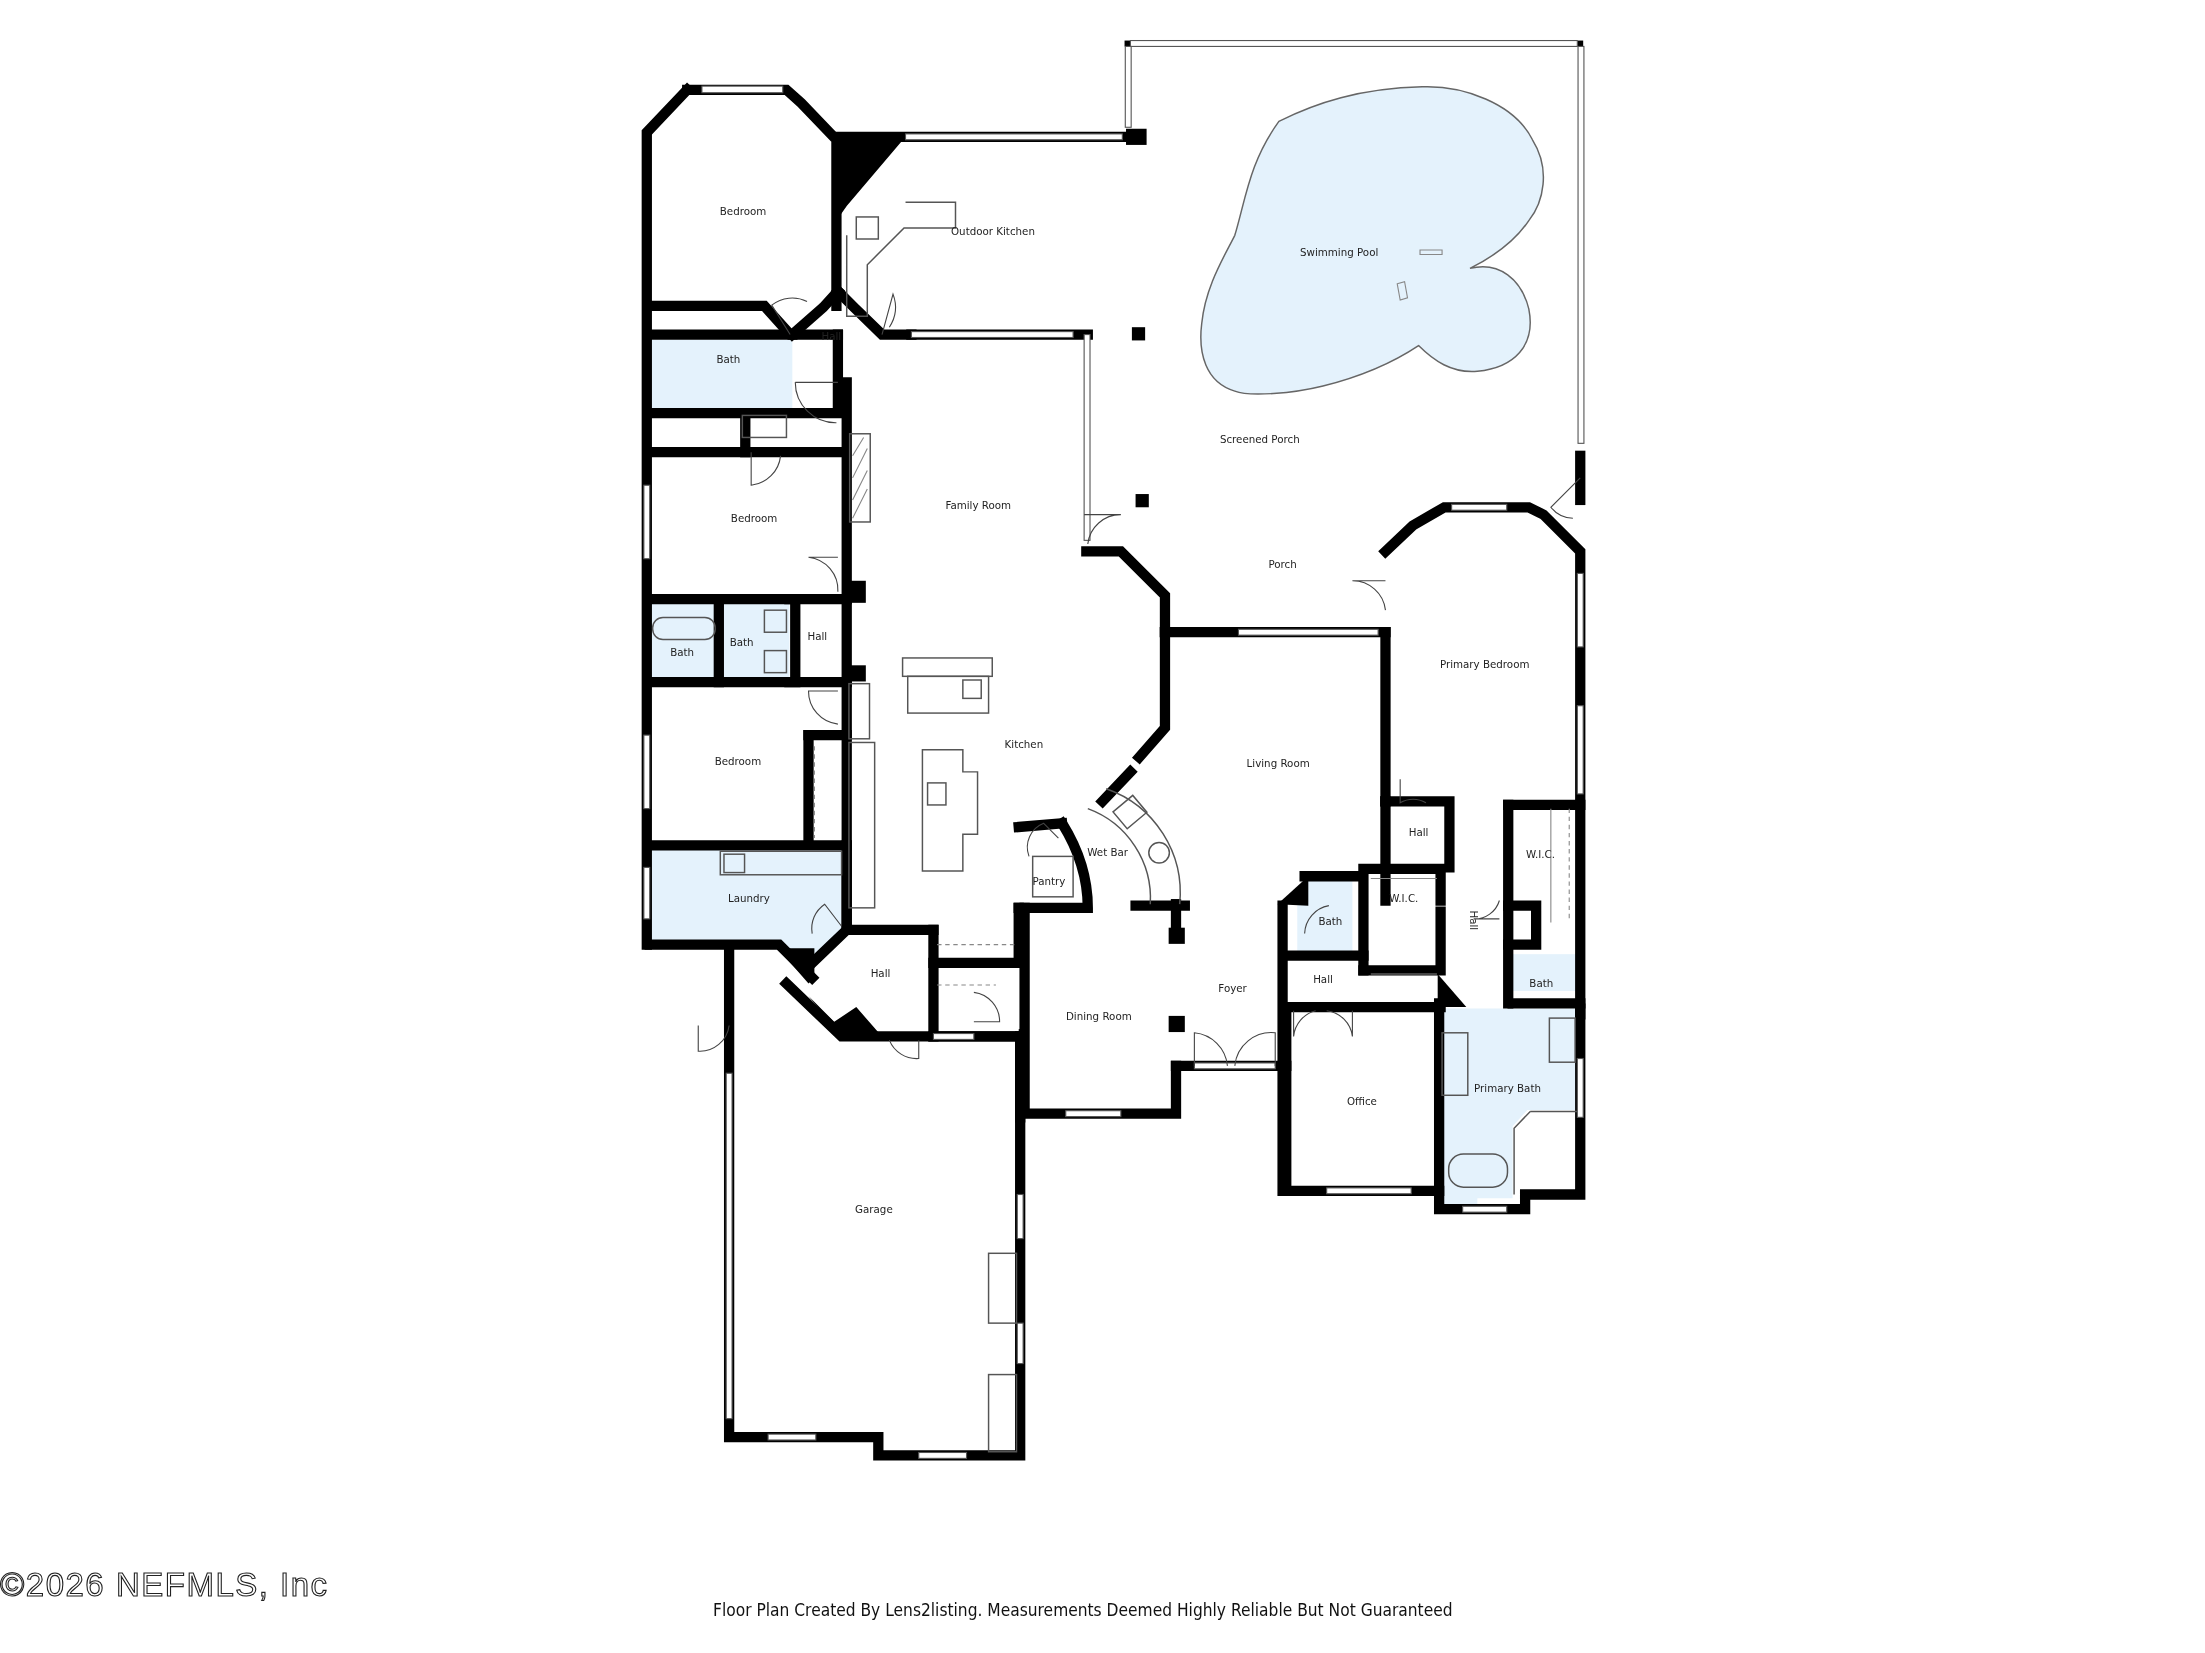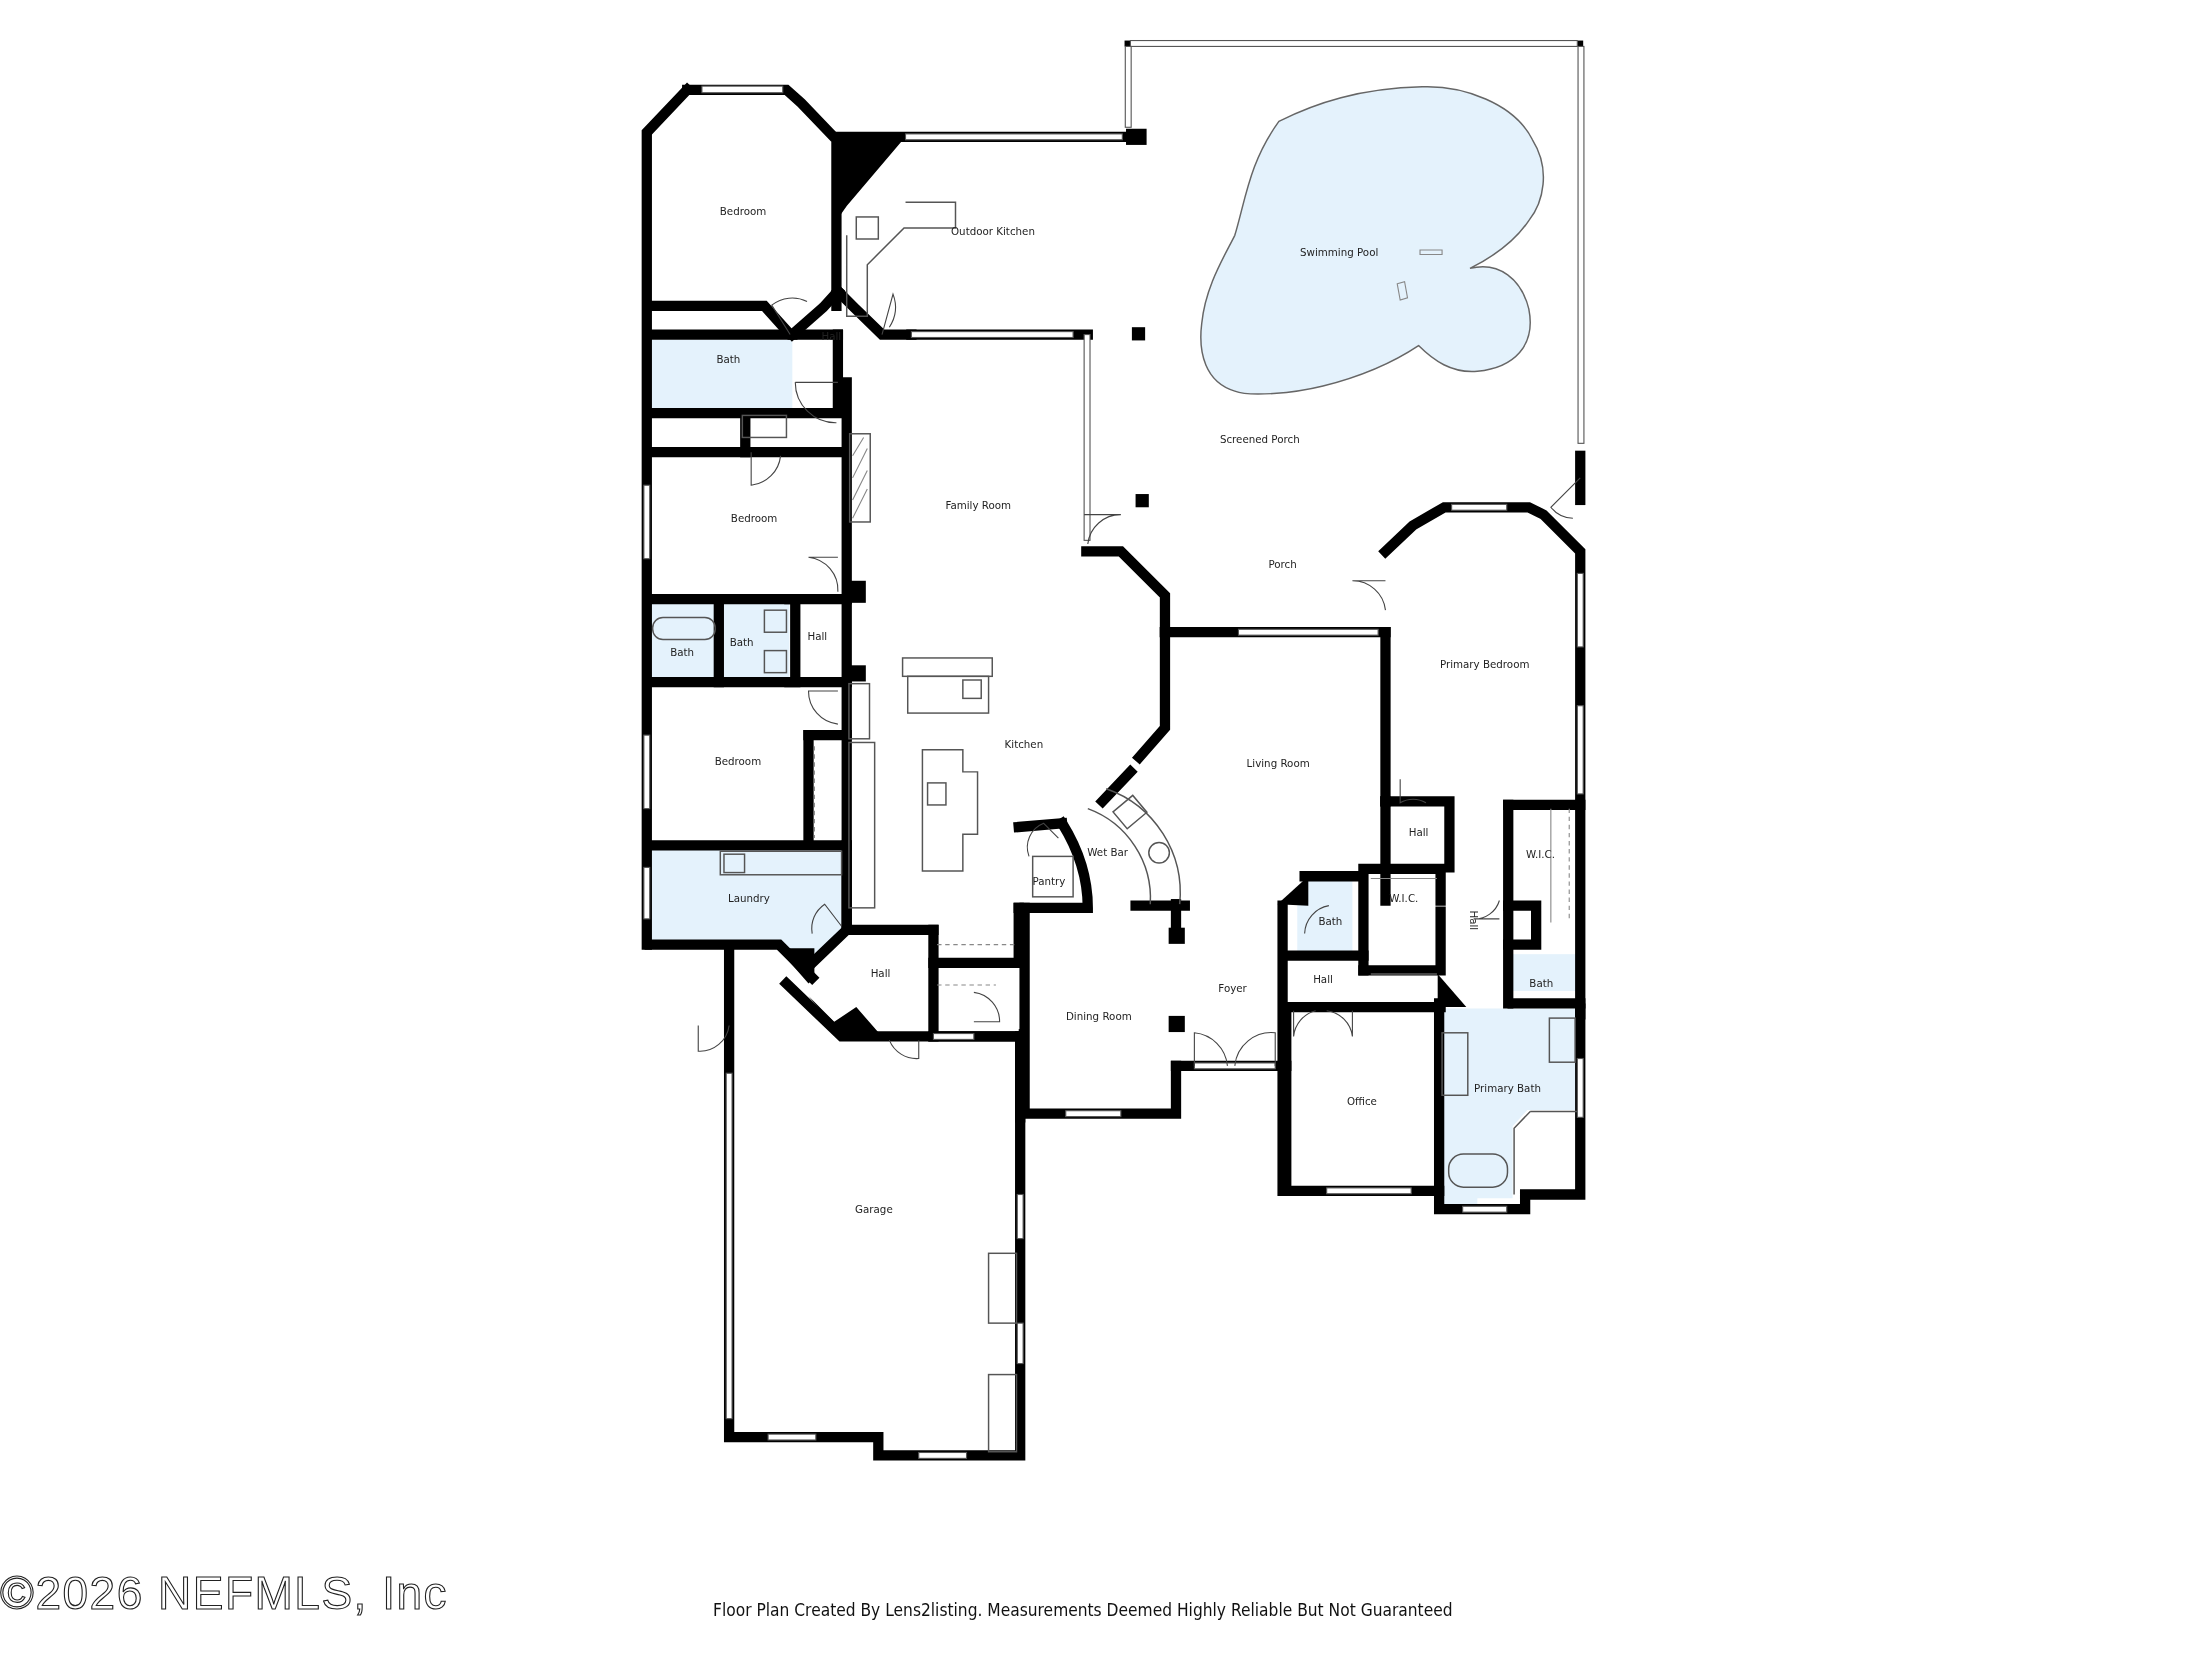--- a/index.html
+++ b/index.html
@@ -7,21 +7,21 @@
   #plan { position: absolute; left: 0; top: 0; width: 2205px; height: 1654px; }
   .wall { fill: #000; }
   .wallstroke { stroke: #000; stroke-width: 14; fill: none; stroke-linejoin: miter; stroke-linecap: square; }
   .thin { stroke: #555; stroke-width: 2; fill: none; }
   .hair { stroke: #888; stroke-width: 1.5; fill: none; }
   .win { fill: #fff; stroke: #555; stroke-width: 1.5; }
   .wet { fill: #e4f2fc; }
   .pool { fill: #e4f2fc; stroke: #666; stroke-width: 2; }
   .door { stroke: #444; stroke-width: 1.5; fill: none; }
   .room-label { font-family: "DejaVu Sans", sans-serif; font-size: 14px; fill: #222; text-anchor: middle; dominant-baseline: middle; }
-  .watermark { position: absolute; left: 0; top: 1566px; font-family: "Liberation Sans", sans-serif; font-size: 46px; font-weight: 300; color: #fff; -webkit-text-stroke: 1.1px #222; letter-spacing: 1.5px; white-space: nowrap; }
+  .watermark { position: absolute; left: 0; top: 1566px; font-family: "Liberation Sans", sans-serif; font-size: 33px; font-weight: 300; color: #fff; -webkit-text-stroke: 1.1px #222; letter-spacing: 1.5px; white-space: nowrap; }
   .footer { position: absolute; left: 713px; top: 1600px; font-family: "DejaVu Sans", sans-serif; font-size: 17.6px; color: #111; white-space: nowrap; transform: scaleX(0.88); transform-origin: left center; }
 </style>
 </head>
 <body>
 
 <svg id="plan" viewBox="0 0 3000 2250" xmlns="http://www.w3.org/2000/svg">
 
   <g>
     <rect class="wet" x="936" y="462" width="142" height="100"></rect>
     <rect class="wet" x="884" y="462" width="52" height="100"></rect>

